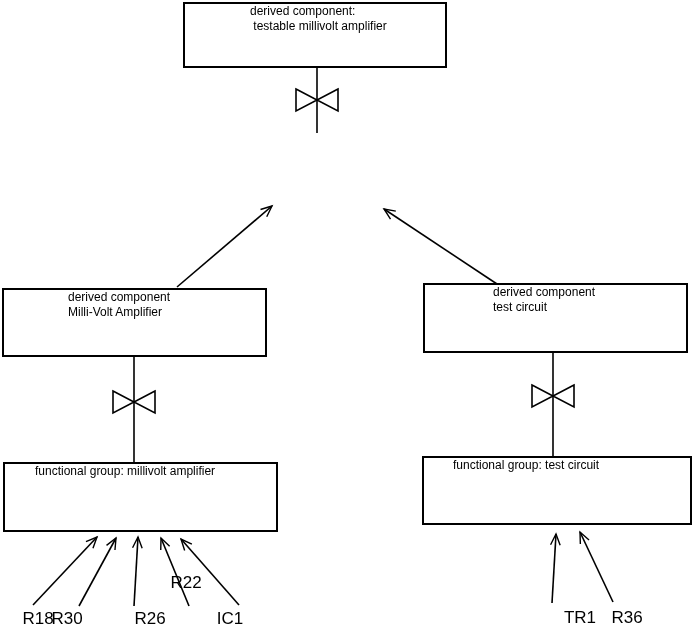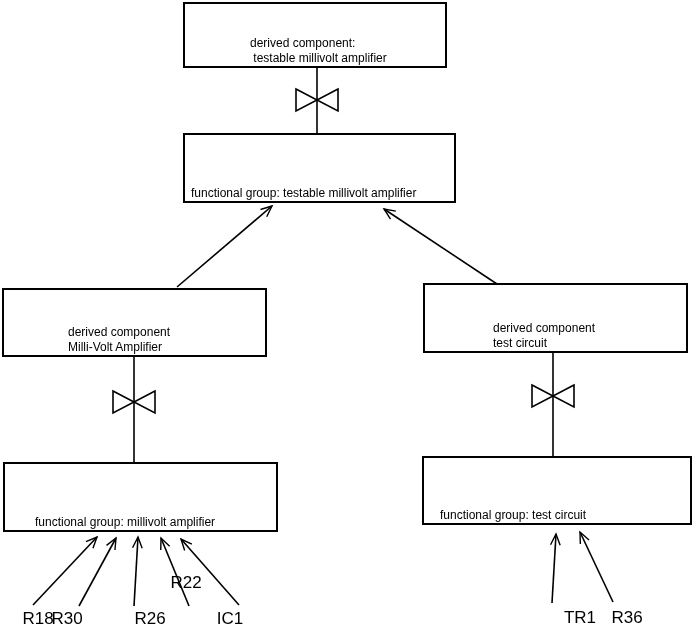--- a/index.html
+++ b/index.html
@@ -19,34 +19,34 @@
     font-family: "Liberation Sans", sans-serif;
     color: var(--line-color);
     overflow: hidden;
   }
   .node {
     position: absolute;
     box-sizing: border-box;
     border: 2px solid var(--line-color);
     background: var(--bg-color);
     display: flex;
-    align-items: flex-end;
+    align-items: flex-start;
     font-size: 12px;
     line-height: 15px;
   }
   .node .label {
     white-space: pre;
   }
   
   #node-derived-testable   { left:183px; top:2px;   width:264px; height:66px; padding-left:65px; }
   #node-fg-testable        { left:183px; top:133px; width:273px; height:70px; padding-left:6px;  }
   #node-derived-millivolt  { left:2px;   top:288px; width:265px; height:69px; padding-left:64px; }
   #node-derived-testcircuit{ left:423px; top:283px; width:265px; height:70px; padding-left:68px; }
   #node-fg-millivolt       { left:3px;   top:462px; width:275px; height:70px; padding-left:30px; }
-  #node-fg-testcircuit     { left:422px; top:456px; width:270px; height:69px; padding-left:16px; }
+  #node-fg-testcircuit     { left:422px; top:456px; width:270px; height:69px; padding-left:29px; }
 
   #connectors {
     position: absolute;
     left: 0; top: 0;
     width: 698px;
     height: 631px;
     pointer-events: none;
   }
   #connectors path, #connectors line, #connectors polyline {
     stroke: var(--line-color);
@@ -100,23 +100,20 @@
 
     <line x1="552" y1="603" x2="556" y2="534" stroke-width="1.6" marker-end="url(#ah)"></line>
     <line x1="613" y1="602" x2="580" y2="532" stroke-width="1.6" marker-end="url(#ah)"></line>
   </svg>
 
   <div class="node" id="node-derived-testable">
     <span class="label">derived component:
  testable millivolt amplifier</span>
   </div>
 
-  <div class="node" id="node-fg-testable">
-    <span class="label">functional group: testable millivolt amplifier</span>
-  </div>
 
   <div class="node" id="node-derived-millivolt">
     <span class="label">derived component
 Milli-Volt Amplifier</span>
   </div>
 
   <div class="node" id="node-derived-testcircuit">
     <span class="label">derived component
 test circuit</span>
   </div>

